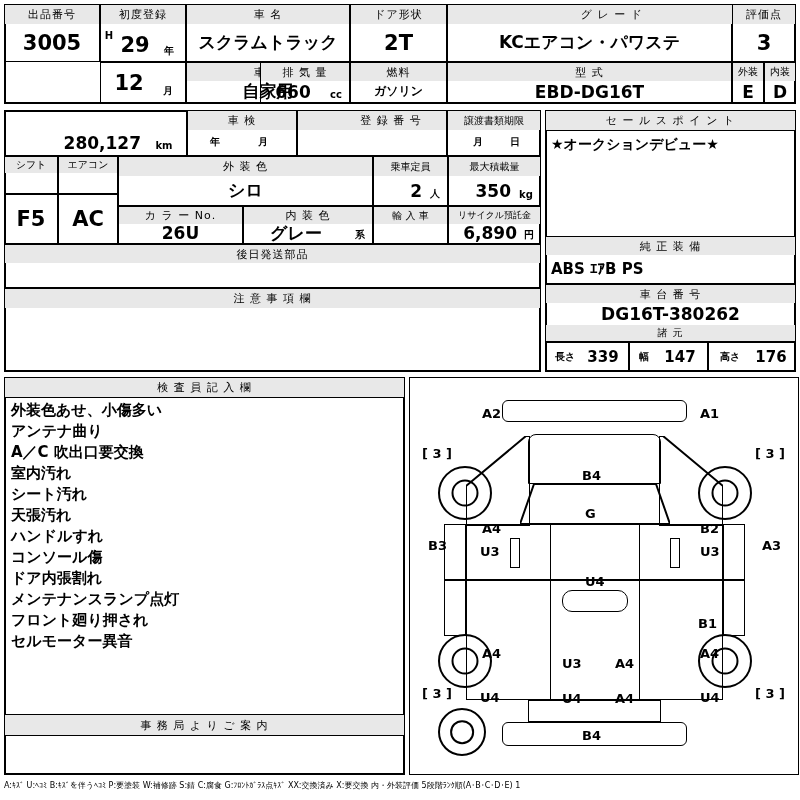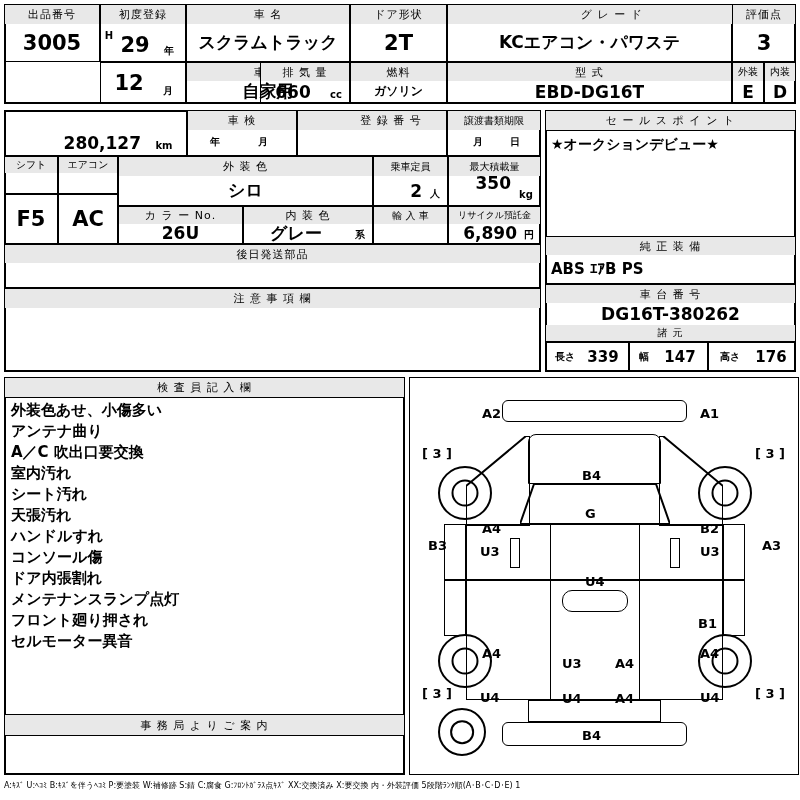--- a/index.html
+++ b/index.html
@@ -120,21 +120,21 @@
   <div class="lbl hdr" style="left:119px;top:157px;width:253px;height:19px;">外 装 色</div>
   <div class="val lg" style="left:119px;top:176px;width:253px;height:29px;">シロ</div>
 
   <div class="box" style="left:373px;top:156px;width:75px;height:50px;"></div>
   <div class="lbl hdr" style="left:374px;top:157px;width:73px;height:19px;font-size:10px;letter-spacing:0;">乗車定員</div>
   <div class="val lg" style="left:374px;top:176px;width:48px;height:29px;justify-content:flex-end;">2</div>
   <div class="val sm" style="left:423px;top:184px;width:24px;height:20px;font-weight:bold;">人</div>
 
   <div class="box" style="left:448px;top:156px;width:93px;height:50px;"></div>
   <div class="lbl hdr" style="left:449px;top:157px;width:91px;height:19px;font-size:10px;letter-spacing:0;">最大積載量</div>
-  <div class="val lg" style="left:449px;top:168px;width:62px;height:29px;justify-content:flex-end;">350</div>
+  <div class="val lg" style="left:449px;top:176px;width:62px;height:29px;justify-content:flex-end;">350</div>
   <div class="val sm" style="left:512px;top:184px;width:28px;height:20px;font-weight:bold;">kg</div>
 
   <div class="box" style="left:118px;top:206px;width:125px;height:38px;"></div>
   <div class="lbl hdr" style="left:119px;top:207px;width:123px;height:17px;">カ ラ ー No.</div>
   <div class="val lg" style="left:119px;top:223px;width:123px;height:20px;">26U</div>
 
   <div class="box" style="left:243px;top:206px;width:130px;height:38px;"></div>
   <div class="lbl hdr" style="left:244px;top:207px;width:128px;height:17px;">内 装 色</div>
   <div class="val lg" style="left:244px;top:223px;width:104px;height:20px;font-family:Liberation Serif, serif;">グレー</div>
   <div class="val sm" style="left:348px;top:226px;width:24px;height:18px;font-weight:bold;">系</div>

